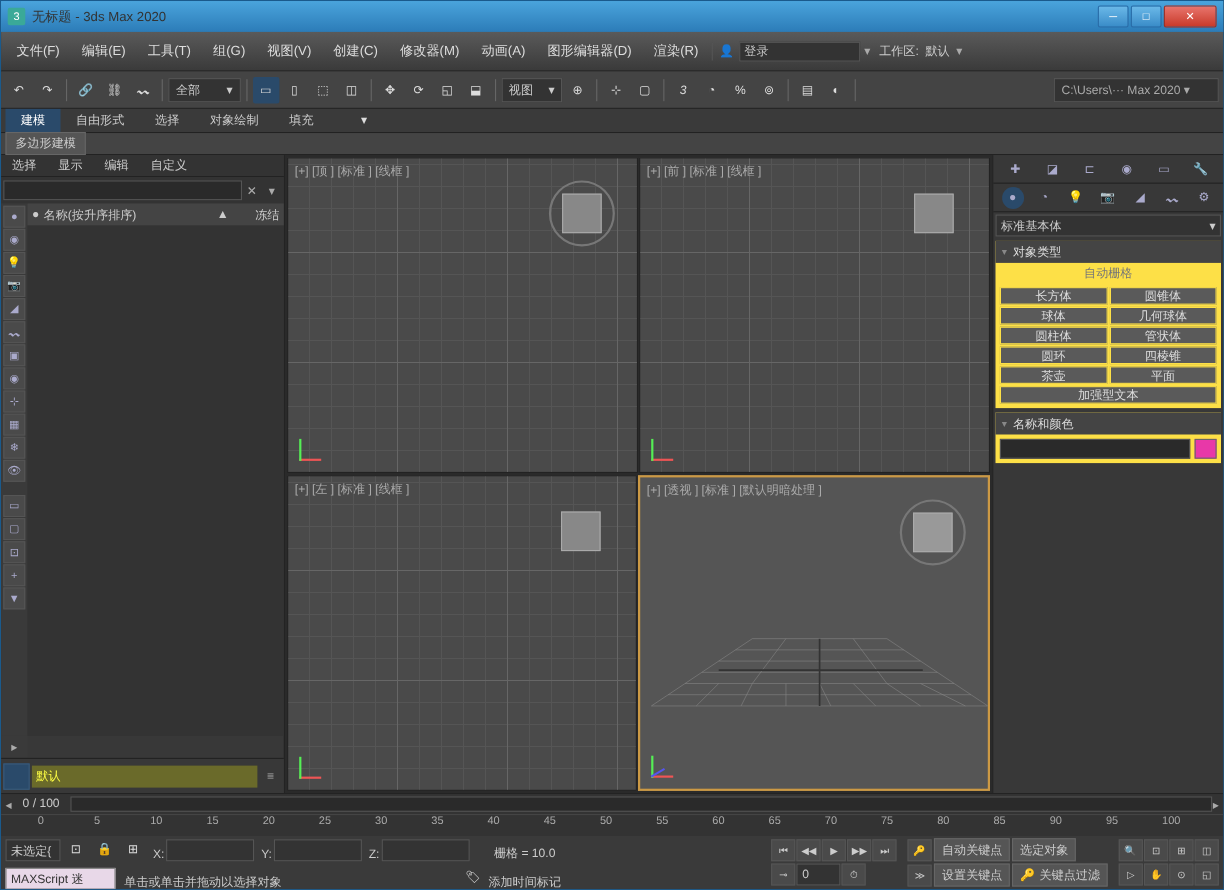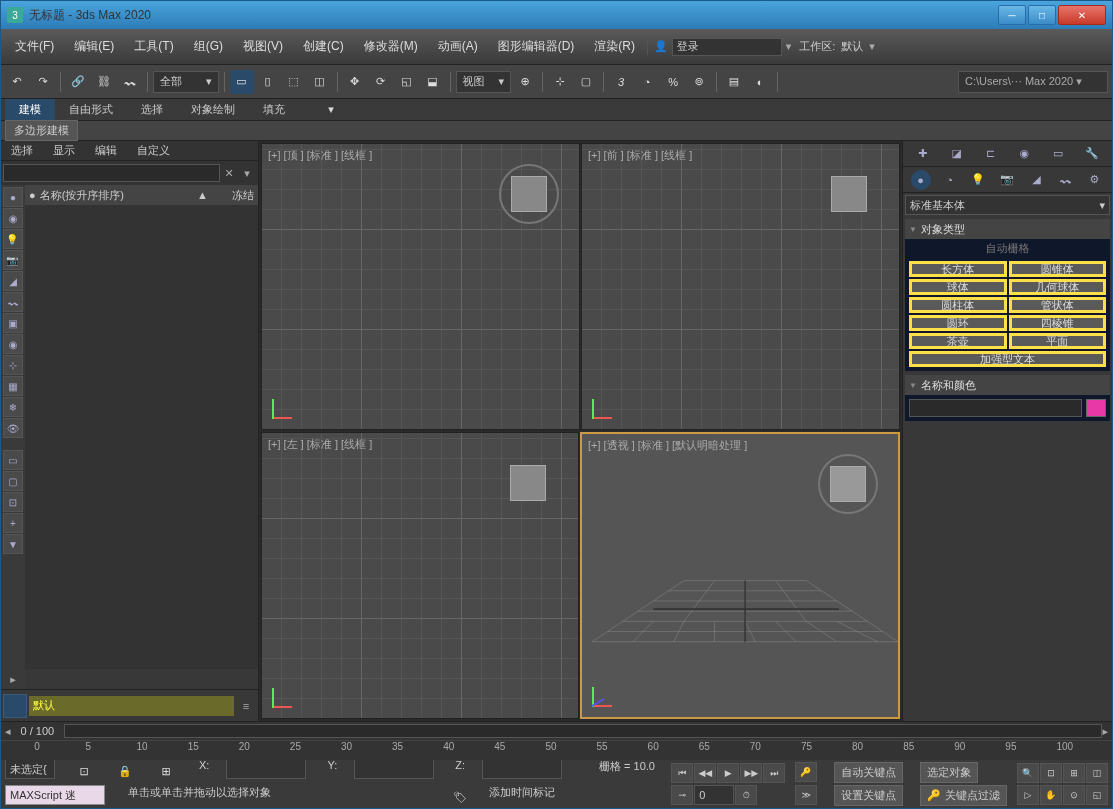--- a/index.html
+++ b/index.html
@@ -60,44 +60,44 @@
 .vp-cube{position:absolute;top:20px;right:20px;width:60px;height:60px}
 .vp-cube-inner{width:36px;height:36px;background:#888;border:1px solid #aaa;margin:12px auto}
 .vp-cube-ring{position:absolute;inset:0;border:2px solid #777;border-radius:50%}
 .persp-grid{position:absolute;inset:0}
 .persp-grid svg{width:100%;height:100%}
 .right-panel{width:210px;background:#383838;border-left:1px solid #222;display:flex;flex-direction:column}
 .rp-iconrow{height:26px;display:flex;align-items:center;padding:0 4px;gap:2px;border-bottom:1px solid #222;justify-content:space-around}
 .rp-icon{width:20px;height:20px;display:flex;align-items:center;justify-content:center;color:#aac}
 .rp-icon.active{background:#2a4a6a;border-radius:10px}
 .rp-drop{height:20px;background:#333;border:1px solid #555;color:#ccc;padding:0 4px;display:flex;align-items:center;margin:2px}
-.rp-section{background:#0f172a;margin:2px}
+.rp-section{background:#fde047;margin:2px}
 .rp-sec-head{height:20px;background:#444;display:flex;align-items:center;padding:0 4px;color:#ddd}
 .rp-sec-head::before{content:'▼';font-size:8px;margin-right:4px;color:#888}
 .rp-grid-btns{display:grid;grid-template-columns:1fr 1fr;gap:2px;padding:4px}
-.rp-btn{height:16px;background:#5a5a5a;border:3px solid #fde047;color:#ddd;display:flex;align-items:center;justify-content:center}
+.rp-btn{height:16px;background:#5a5a5a;border:1px solid #fde047;color:#ddd;display:flex;align-items:center;justify-content:center}
 .rp-btn.wide{grid-column:1/3}
 .rp-disabled{height:18px;color:#777;text-align:center;padding:2px}
 .rp-colorrow{display:flex;padding:4px;gap:4px;align-items:center}
 .rp-name-input{flex:1;height:18px;background:#2a2a2a;border:1px solid #555}
 .rp-color-sw{width:20px;height:18px;background:#e838a8;border:1px solid #666}
 .bottom-area{background:#383838;border-top:1px solid #222}
 .timeline{height:18px;background:#333;display:flex;align-items:center;padding:0 4px}
 .tl-frame{color:#ccc;margin:0 10px}
 .tl-track{flex:1;height:14px;background:#2a2a2a;border:1px solid #555;position:relative}
 .tl-ruler{height:20px;background:#333;position:relative;border-top:1px solid #444}
 .tl-tick{position:absolute;top:0;color:#aaa;font-size:10px}
 .status-bar{height:48px;background:#3a3a3a;display:flex;align-items:center;padding:2px 4px;gap:4px}
 .sb-cell{height:20px;background:#333;border:1px solid #555;color:#ccc;padding:0 4px;display:flex;align-items:center}
 .sb-coord{width:80px}
 .sb-maxscript{width:100px;background:#e8d8e8;color:#333;border:1px solid #888}
 .play-btns{display:flex;gap:1px}
 .play-btn{width:22px;height:20px;background:#4a4a4a;border:1px solid #555;color:#ccc;display:flex;align-items:center;justify-content:center;font-size:9px}
 .auto-key{background:#555;color:#ccc;padding:2px 6px;border:1px solid #666}
-.sb-row{display:flex;gap:17px;align-items:flex-start}
+.sb-row{display:flex;gap:2px;align-items:flex-end}
 svg{display:block}
 </style>
 </head>
 <body>
 
 <div class="win-frame">
   <div class="titlebar">
     <div class="titlebar-icon">3</div>
     <div class="title-text">无标题 - 3ds Max 2020</div>
     <div class="win-btns">

